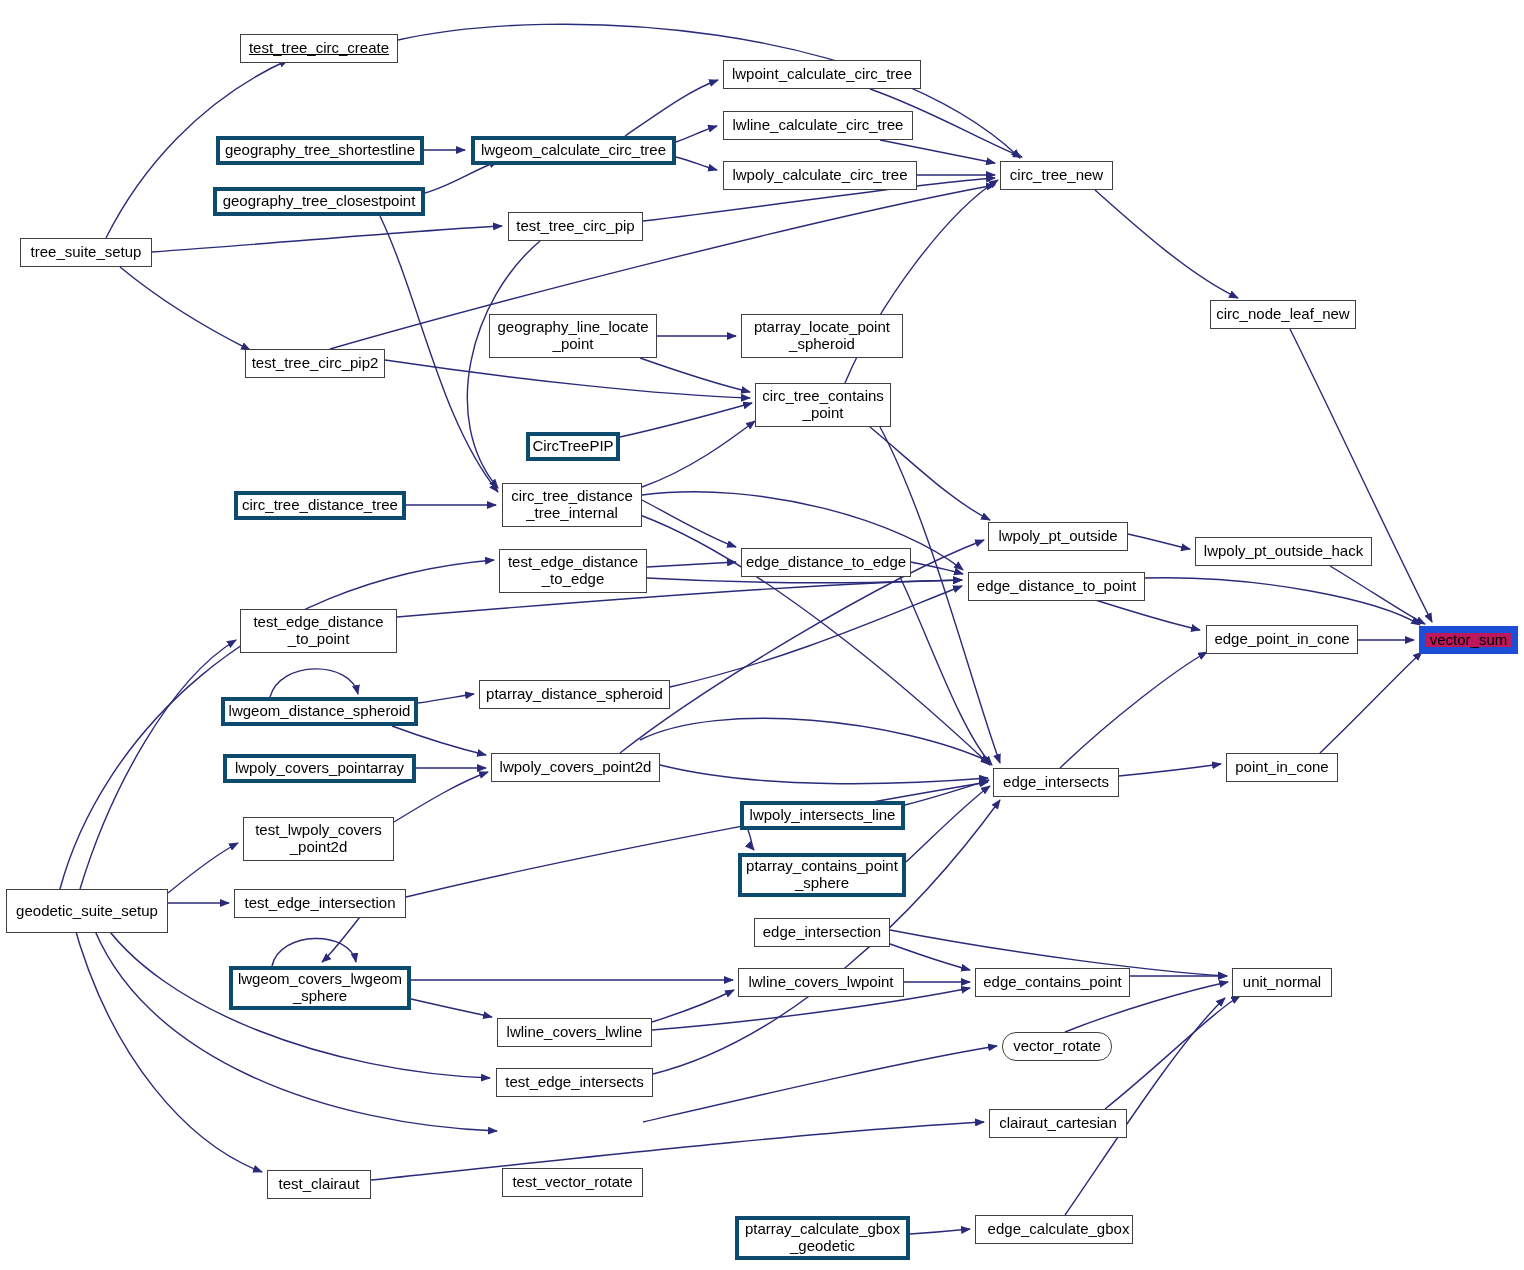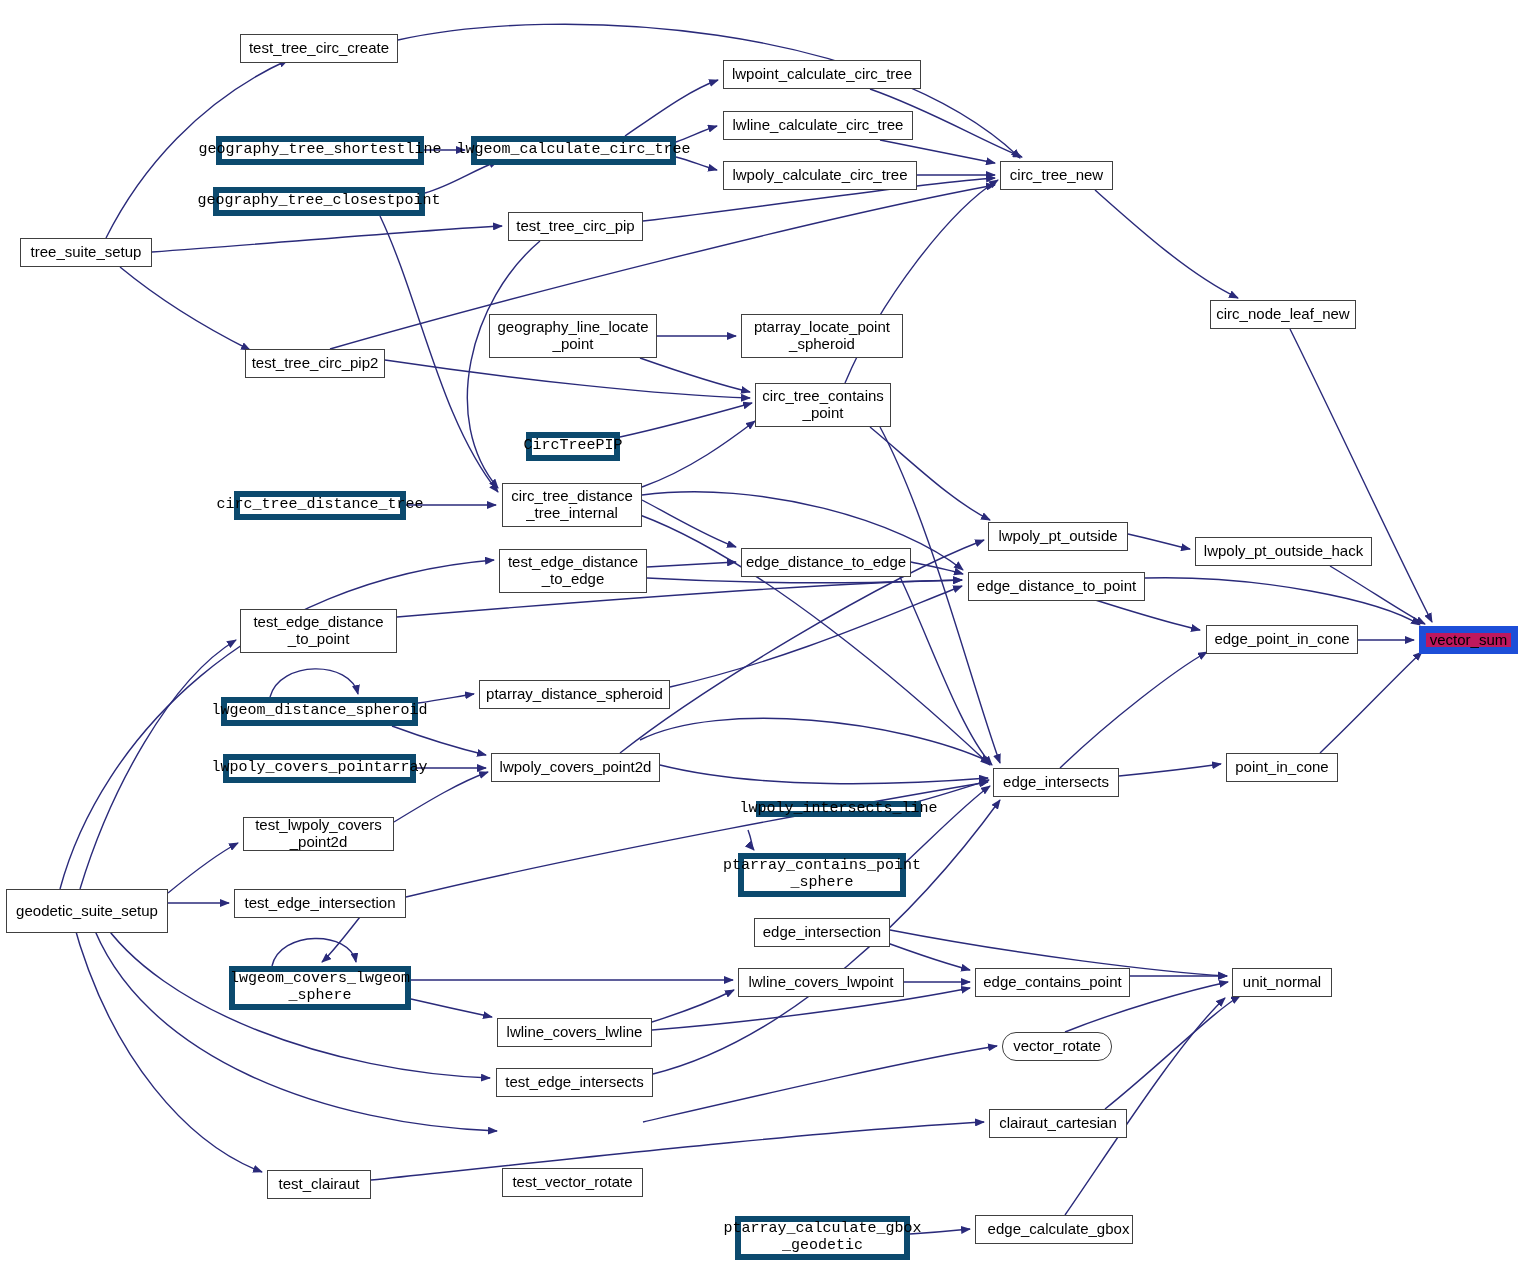--- a/index.html
+++ b/index.html
@@ -2,21 +2,21 @@
 <html><head>
 <meta charset="utf-8">
 <style>
   html,body{margin:0;padding:0;background:#ffffff;}
   #canvas{position:relative;width:1524px;height:1270px;background:#ffffff;
           font-family:"Liberation Sans","DejaVu Sans",sans-serif;overflow:hidden;}
   #edges{position:absolute;left:0;top:0;width:1524px;height:1270px;}
   .node{position:absolute;box-sizing:border-box;border:1px solid #404040;background:#ffffff;
         display:flex;align-items:center;justify-content:center;text-align:center;
         font-size:15px;color:#000000;line-height:1.12;white-space:pre-line;padding:0 4px;}
-  .node.red{border:6px solid #0c4a6e;font-family:Liberation Mono, monospace;}
+  .node.red{border:4px solid #0c4a6e;}
   .node.hl{background:#be185d;border:7px solid #1d4ed8;}
 </style>
 </head>
 <body>
 
 <div id="canvas">
   <svg id="edges" viewBox="0 0 1524 1270">
     <defs>
       <marker id="ah" markerWidth="10" markerHeight="8" refX="9" refY="4" orient="auto" markerUnits="userSpaceOnUse">
         <path d="M0,0 L10,4 L0,8 Z" fill="#2a2a7a"></path>
@@ -99,21 +99,21 @@
         <path d="M 1145 578 C 1260 575 1380 600 1420 625" stroke="#2a2a7a" marker-end="url(#ah)"></path>
         <path d="M 911 562 C 930 566 950 570 963 574" stroke="#2a2a7a" marker-end="url(#ah)"></path>
         <path d="M 900 577 C 930 640 960 730 992 765" stroke="#2a2a7a" marker-end="url(#ah)"></path>
         <path d="M 647 578 C 790 586 900 582 962 580" stroke="#2a2a7a" marker-end="url(#ah)"></path>
         <path d="M 640 740 C 720 700 900 720 990 762" stroke="#2a2a7a" marker-end="url(#ah)"></path>
         <path d="M 880 427 C 930 520 970 680 1000 763" stroke="#2a2a7a" marker-end="url(#ah)"></path>
         <path d="M 870 427 C 910 460 950 500 990 520" stroke="#2a2a7a" marker-end="url(#ah)"></path>
       </g>
   </svg>
   <div id="nodes">
-      <div class="node" style="left: 240px; top: 34px; width: 158px; height: 29px;">test_tree_circ_create</div>
+      <div class="node" style="left: 240px; top: 34px; width: 158px; height: 29px; text-decoration: underline;">test_tree_circ_create</div>
       <div class="node" style="left: 723px; top: 60px; width: 198px; height: 29px;">lwpoint_calculate_circ_tree</div>
       <div class="node red" style="left: 216px; top: 136px; width: 208px; height: 29px;">geography_tree_shortestline</div>
       <div class="node red" style="left: 471px; top: 136px; width: 205px; height: 29px;">lwgeom_calculate_circ_tree</div>
       <div class="node" style="left: 723px; top: 111px; width: 190px; height: 29px;">lwline_calculate_circ_tree</div>
       <div class="node" style="left: 1000px; top: 161px; width: 113px; height: 29px;">circ_tree_new</div>
       <div class="node red" style="left: 213px; top: 187px; width: 212px; height: 29px;">geography_tree_closestpoint</div>
       <div class="node" style="left: 723px; top: 161px; width: 194px; height: 29px;">lwpoly_calculate_circ_tree</div>
       <div class="node" style="left: 508px; top: 212px; width: 135px; height: 29px;">test_tree_circ_pip</div>
       <div class="node" style="left: 20px; top: 238px; width: 132px; height: 29px;">tree_suite_setup</div>
       <div class="node" style="left: 1210px; top: 300px; width: 146px; height: 29px;">circ_node_leaf_new</div>
@@ -137,22 +137,22 @@
       <div class="node" style="left: 240px; top: 609px; width: 157px; height: 44px;">test_edge_distance
 _to_point</div>
       <div class="node" style="left: 1206px; top: 625px; width: 152px; height: 29px;">edge_point_in_cone</div>
       <div class="node hl" style="left: 1419px; top: 626px; width: 99px; height: 28px;">vector_sum</div>
       <div class="node" style="left: 479px; top: 680px; width: 191px; height: 29px;">ptarray_distance_spheroid</div>
       <div class="node red" style="left: 221px; top: 697px; width: 197px; height: 29px;">lwgeom_distance_spheroid</div>
       <div class="node" style="left: 1226px; top: 753px; width: 112px; height: 29px;">point_in_cone</div>
       <div class="node red" style="left: 223px; top: 754px; width: 193px; height: 29px;">lwpoly_covers_pointarray</div>
       <div class="node" style="left: 491px; top: 753px; width: 169px; height: 29px;">lwpoly_covers_point2d</div>
       <div class="node" style="left: 993px; top: 768px; width: 126px; height: 29px;">edge_intersects</div>
-      <div class="node red" style="left: 756px; top: 801px; width: 165px; height: 16px; text-align: center;">lwpoly_intersects_line</div>
-      <div class="node" style="left: 243px; top: 817px; width: 151px; height: 34px;">test_lwpoly_covers
+      <div class="node red" style="left: 740px; top: 801px; width: 165px; height: 29px; text-align: center;">lwpoly_intersects_line</div>
+      <div class="node" style="left: 243px; top: 817px; width: 151px; height: 44px;">test_lwpoly_covers
 _point2d</div>
       <div class="node red" style="left: 738px; top: 853px; width: 168px; height: 44px;">ptarray_contains_point
 _sphere</div>
       <div class="node" style="left: 6px; top: 889px; width: 162px; height: 44px;">geodetic_suite_setup</div>
       <div class="node" style="left: 234px; top: 889px; width: 172px; height: 29px;">test_edge_intersection</div>
       <div class="node" style="left: 754px; top: 918px; width: 136px; height: 29px;">edge_intersection</div>
       <div class="node red" style="left: 229px; top: 966px; width: 182px; height: 44px;">lwgeom_covers_lwgeom
 _sphere</div>
       <div class="node" style="left: 738px; top: 968px; width: 166px; height: 29px;">lwline_covers_lwpoint</div>
       <div class="node" style="left: 975px; top: 968px; width: 155px; height: 29px;">edge_contains_point</div>

